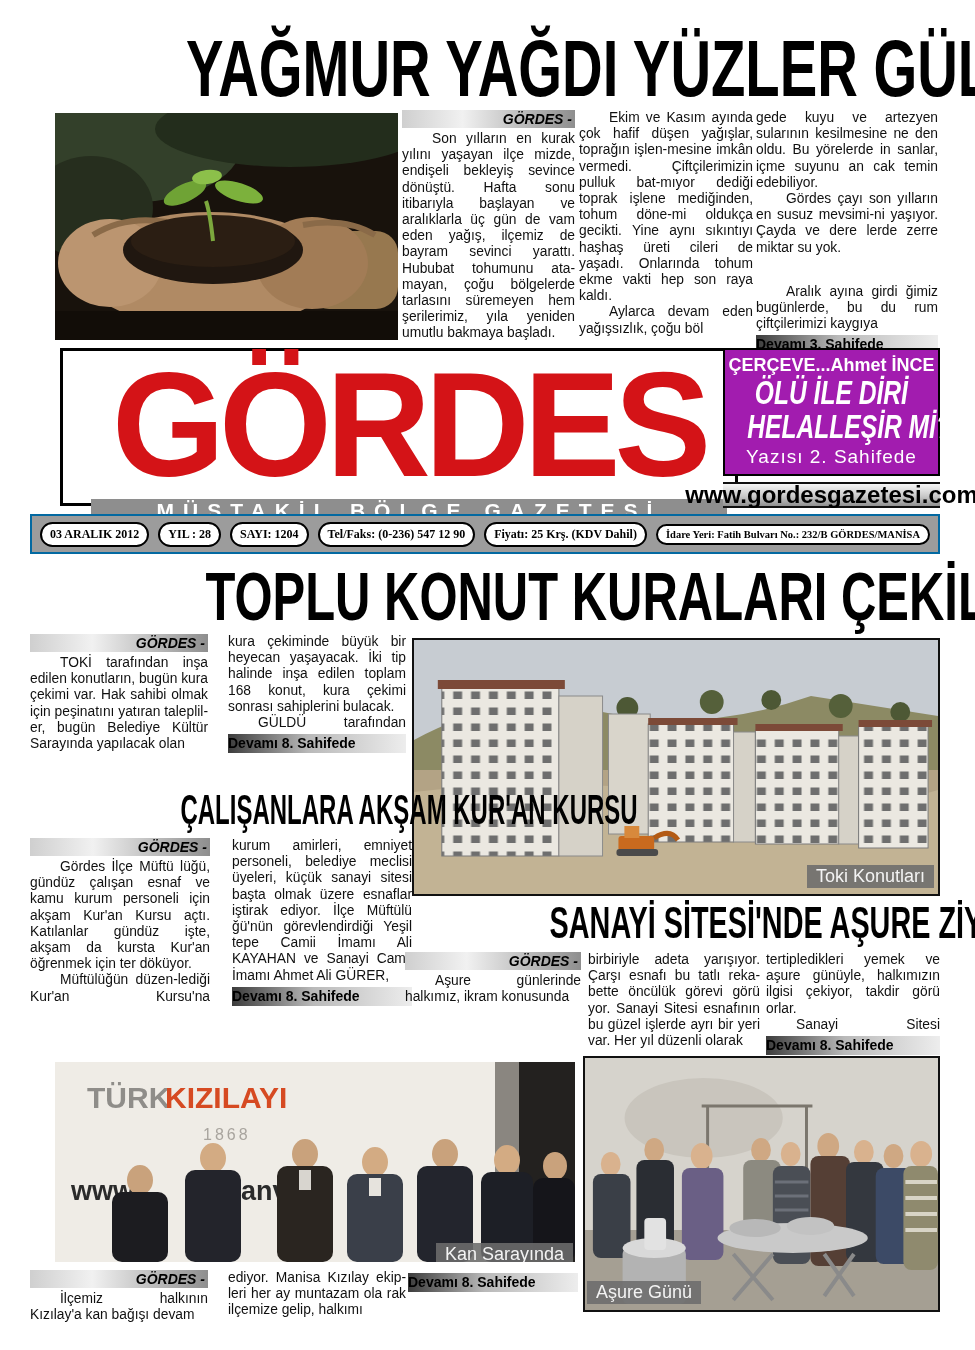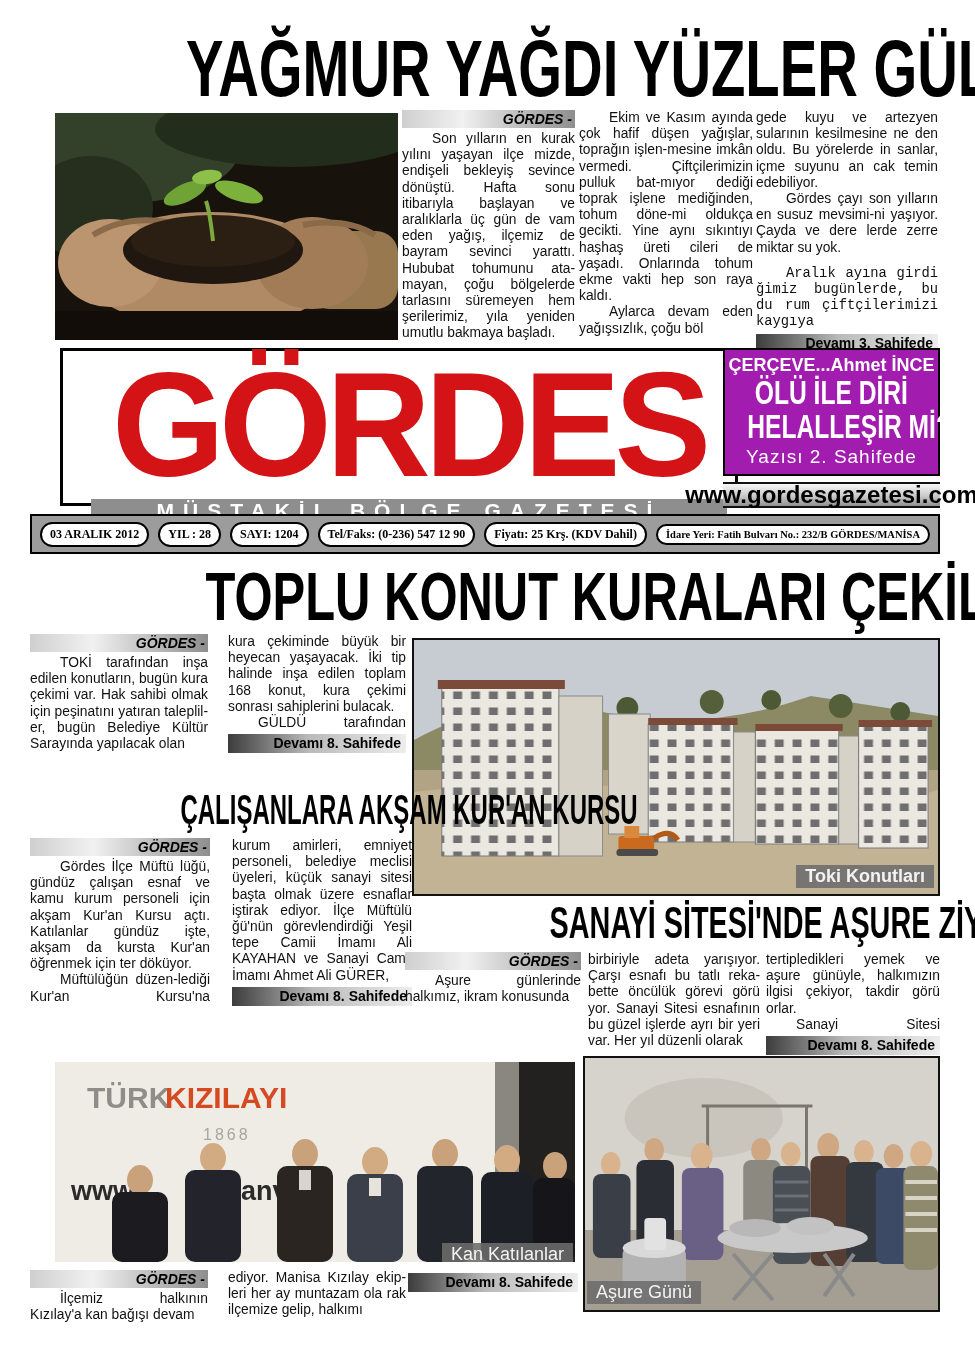--- a/index.html
+++ b/index.html
@@ -15,47 +15,47 @@
   .hl3{left:28px;top:786px;width:384px;height:46px;line-height:46px;font-size:40px;}
   .hl3 .cond{--sx:0.60;--sy:1.05;}
   .hl4{left:405px;top:899px;width:535px;height:48px;line-height:48px;font-size:45px;}
   .hl4 .cond{--sx:0.64;--sy:1.0;}
   .hl5{left:28px;top:1007px;width:552px;height:48px;line-height:48px;font-size:42px;}
   .hl5 .cond{--sx:0.63;--sy:1.0;}
   
   .col{position:absolute;font-size:13.8px;line-height:16.2px;text-align:justify;color:#101010;}
   .col p{margin:0;text-indent:30px;}
   .col p.noindent{text-indent:0;}
-  .col p.gap{margin-top:10px;font-family:Liberation Mono, monospace;}
+  .col p.gap{margin-top:28px;}
   .col p.spread{text-align-last:justify;}
   .dateline{display:flex;align-items:center;justify-content:flex-end;height:18px;margin-bottom:3px;
             background:linear-gradient(90deg,#cfcfcf,#f1f1f1 35%,#8e8e8e);
             font-weight:bold;font-style:italic;font-size:14px;color:#000;padding-right:3px;}
   .continuation{height:19px;line-height:19px;margin-top:3px;background:linear-gradient(90deg,#3c3c3c,#b9b9b9 45%,#ededed);
-            font-weight:bold;font-size:14px;color:#000;text-align:right;padding-right:5px;}
+            font-weight:bold;font-size:14px;color:#000;padding-right:5px;}
   
   .logo-box{position:absolute;left:60px;top:348px;width:652px;height:152px;border:3px solid #000;background:#fff;
             display:flex;flex-direction:column;padding-left:20px;}
   .logo-text{flex:1;display:flex;align-items:center;justify-content:center;
             font-weight:bold;font-size:148px;letter-spacing:-6px;color:#d41317;line-height:1;}
   .logo-text .cond{--sx:0.98;--sy:1.0;}
   .logo-tagline{height:36px;margin:0 8px 8px 8px;background:#8e8e8e;color:#fff;display:flex;align-items:center;
             justify-content:center;font-weight:bold;font-size:21px;letter-spacing:9px;}
   .column-box{position:absolute;left:723px;top:348px;width:217px;height:128px;background:#a21caf;color:#fff;
             text-align:center;border:2px solid #000;box-sizing:border-box;}
   .cb-author{font-weight:bold;font-size:18px;margin-top:5px;}
-  .cb-title{font-size:30px;font-weight:bold;line-height:1.12;}
+  .cb-title{font-size:30px;font-weight:bold;font-style:italic;line-height:1.12;}
   .cb-title .cond{--sx:0.82;--sy:1.08;}
   .cb-ref{font-size:19px;margin-top:3px;letter-spacing:1px;}
   .www-bar{position:absolute;left:723px;top:482px;width:217px;height:26px;
             background:linear-gradient(180deg,#f7f7f7,#c9c9c9 55%,#909090);
             border-top:2px solid #111;border-bottom:2px solid #111;box-sizing:border-box;
             display:flex;align-items:center;justify-content:center;font-weight:bold;font-size:24px;color:#000;}
   
-  .infobar{position:absolute;left:30px;top:514px;width:910px;height:40px;background:#9c9c9c;border:2px solid #000000;
+  .infobar{position:absolute;left:30px;top:514px;width:910px;height:40px;background:#9c9c9c;border:2px solid #0369a1;
             box-sizing:border-box;display:flex;align-items:center;justify-content:space-between;padding:0 8px;gap:4px;}
   .pill{background:#fff;border:2px solid #000;border-radius:14px;font-family:"Liberation Serif",serif;
             font-weight:bold;font-size:12px;padding:3px 8px;white-space:nowrap;color:#000;}
   .pill.small{font-size:10.5px;}
   
   .photo{position:absolute;overflow:hidden;}
   .photo svg{display:block;width:100%;height:100%;}
   .photo.bordered{border:2px solid #111;box-sizing:border-box;}
   .caption{position:absolute;background:rgba(108,108,108,0.88);color:#f3f3f3;font-size:18px;
             padding:1px 9px;white-space:nowrap;}
@@ -182,21 +182,21 @@
       <rect x="344" y="90" width="84" height="114" fill="url(#win)" stroke="#7a7a7a"></rect>
       <rect x="344" y="84" width="88" height="7" fill="#7c4a38"></rect>
       <rect x="428" y="96" width="20" height="108" fill="#d6d2c8" stroke="#8a8a8a"></rect>
       <rect x="448" y="86" width="70" height="122" fill="url(#win)" stroke="#7a7a7a"></rect>
       <rect x="448" y="80" width="74" height="7" fill="#7c4a38"></rect>
       <rect x="206" y="196" width="36" height="15" rx="3" fill="#c96a1e"></rect>
       <rect x="212" y="186" width="15" height="12" fill="#d8893c"></rect>
       <path d="M242 198 q16 -10 24 2" stroke="#b35a14" stroke-width="5" fill="none"></path>
       <rect x="204" y="209" width="42" height="7" rx="3" fill="#4a4a4a"></rect>
     </svg>
-    <div class="caption" style="right:4px;bottom:6px;font-weight:bold;">Toki Konutları</div>
+    <div class="caption" style="right:4px;bottom:6px;">Toki Konutları</div>
   </div>
 
   <div class="hl hl3">
     <span class="cond">ÇALIŞANLARA AKŞAM KUR'AN KURSU</span>
   </div>
   <div class="col" style="left:30px;top:838px;width:180px;">
     <div class="dateline">
       <span>GÖRDES -</span>
     </div>
     <p>Gördes İlçe Müftü lüğü, gündüz çalışan esnaf ve kamu kurum personeli için akşam Kur'an Kursu açtı. Katılanlar gündüz işte, akşam da kursta Kur'an öğrenmek için ter döküyor.</p>
@@ -248,21 +248,21 @@
           <rect x="292" y="112" width="56" height="88" rx="10" fill="#3a3f49"></rect>
         <rect x="314" y="116" width="12" height="18" fill="#e6e3dd"></rect>
         <ellipse cx="390" cy="92" rx="13" ry="15" fill="#c9a27c"></ellipse>
           <rect x="362" y="104" width="56" height="96" rx="10" fill="#23252d"></rect>
         <ellipse cx="452" cy="98" rx="13" ry="15" fill="#d3ab83"></ellipse>
           <rect x="426" y="110" width="52" height="90" rx="10" fill="#1d1f26"></rect>
         <ellipse cx="500" cy="104" rx="12" ry="14" fill="#c9a27c"></ellipse>
           <rect x="478" y="116" width="42" height="84" rx="10" fill="#15151a"></rect>
       </g>
     </svg>
-    <div class="caption" style="right:2px;bottom:-4px;">Kan Katılanlar</div>
+    <div class="caption" style="right:2px;bottom:-4px;">Kan Sarayında</div>
   </div>
 
   <div class="col" style="left:30px;top:1270px;width:178px;">
     <div class="dateline">
       <span>GÖRDES -</span>
     </div>
     <p>İlçemiz halkının Kızılay'a kan bağışı devam</p>
   </div>
   <div class="col" style="left:228px;top:1270px;width:178px;">
     <p class="noindent">ediyor. Manisa Kızılay ekip-leri her ay muntazam ola rak ilçemize gelip, halkımı</p>

